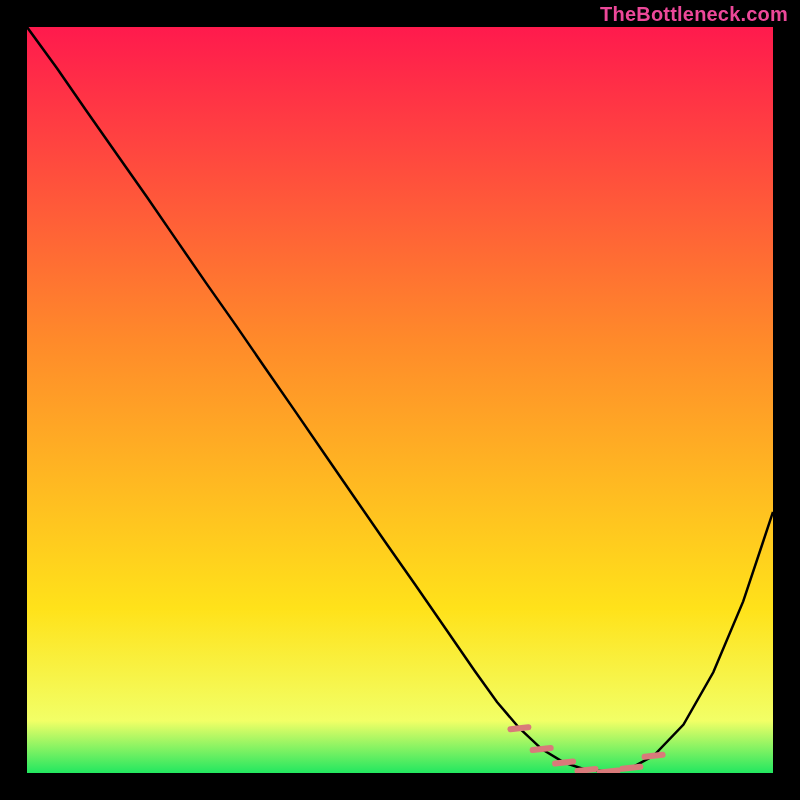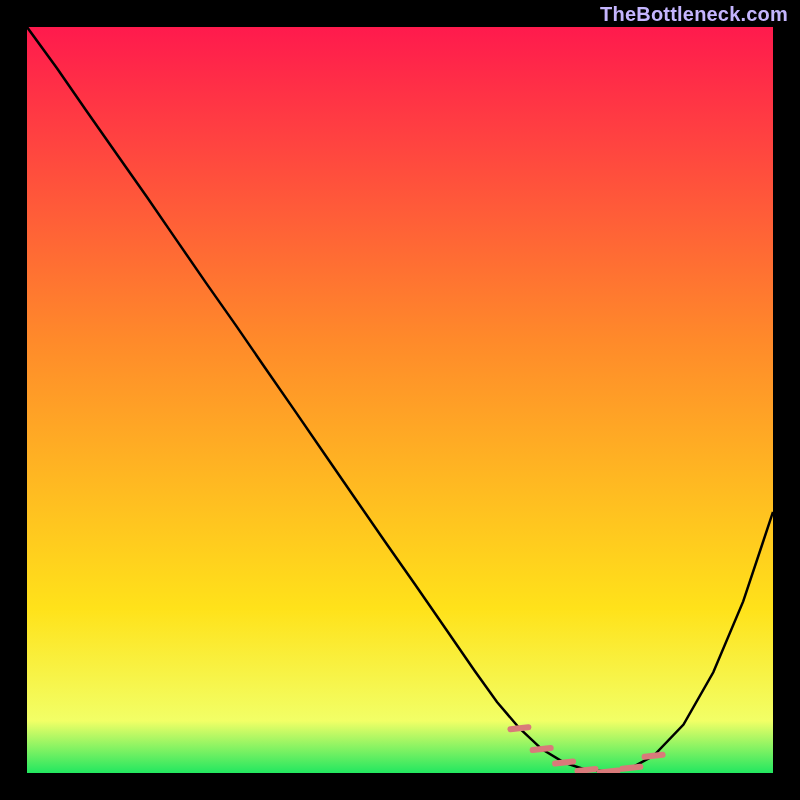--- a/index.html
+++ b/index.html
@@ -14,21 +14,21 @@
   .frame {
     position: relative;
     width: 800px;
     height: 800px;
     background: #000;
   }
   .attribution {
     position: absolute;
     top: 3px;
     right: 12px;
-    color: #c4b5fd;
+    color: #ec4899;
     font-size: 20px;
     font-weight: 600;
     letter-spacing: 0.2px;
   }
   .plot {
     position: absolute;
     left: 27px;
     top: 27px;
     width: 746px;
     height: 746px;

